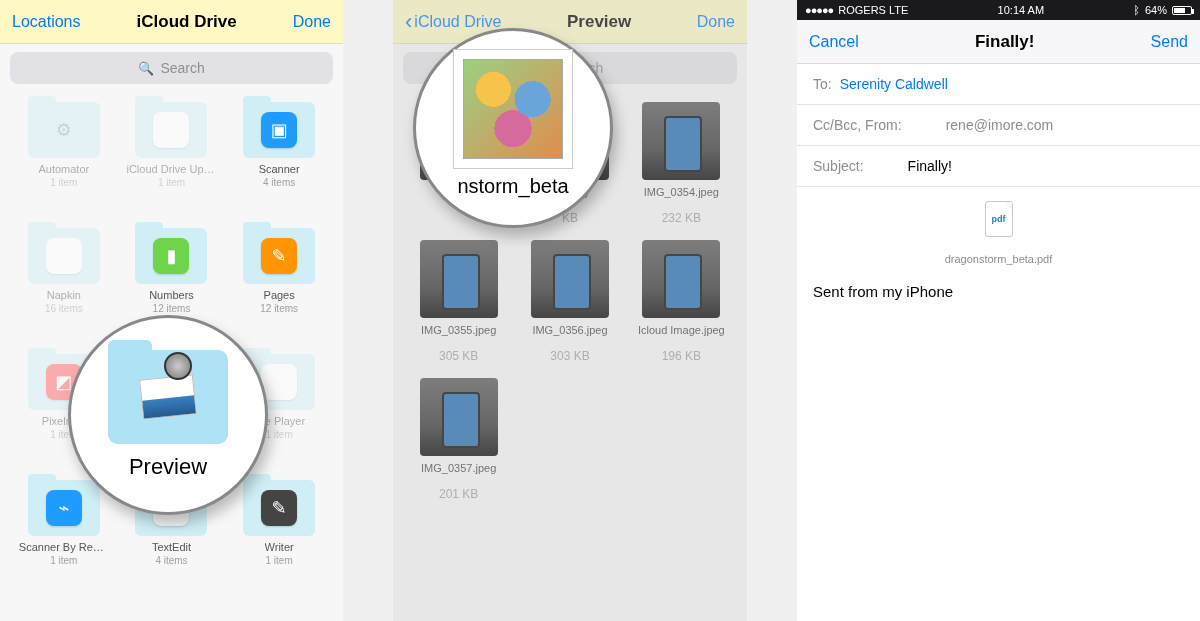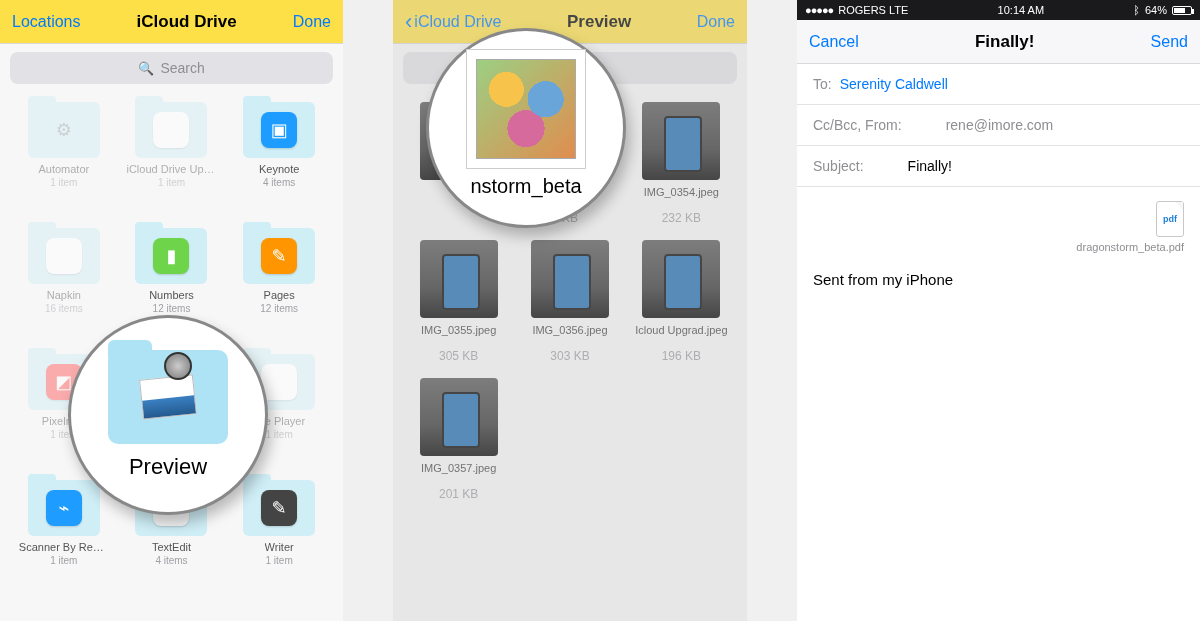--- a/index.html
+++ b/index.html
@@ -24,21 +24,21 @@
   .panel2 { width: 354px; }
   .panel3 { width: 343px; flex:1; }
 
   
   .navbar {
     display: flex;
     justify-content: space-between;
     align-items: center;
     height: 44px;
     padding: 0 12px;
-    background: #fde047;
+    background: #fef9c3;
     border-bottom: 1px solid #d9d9d9;
   }
   .nav-left, .nav-right {
     color: #007aff;
     font-size: 16px;
   }
   .nav-title {
     font-size: 17px;
     font-weight: 600;
     color: #000;
@@ -189,21 +189,21 @@
     background:#1e6bb0;
     border:2px solid #000;
     border-radius:4px;
   }
   .img-label{font-size:11px; color:#444;}
   .img-size{font-size:12px; color:#a0a0a6; margin-top:13px;}
   .panel2 .dim-overlay{
     position:absolute; inset:0; background:rgba(200,200,200,0.35); pointer-events:none;
   }
 
-  .magnifier.m2 { left:33px; top:28px; width:200px; height:200px;}
+  .magnifier.m2 { left:20px; top:28px; width:200px; height:200px;}
   .m2 .art{
     width:120px; height:120px;
     background:#fff; border:1px solid #ccc;
     display:flex; align-items:center; justify-content:center;
     margin-top:-10px;
   }
   .m2 .art-inner{
     width:100px; height:100px;
     background:
       radial-gradient(circle at 30% 30%, #f7c34a 0 18%, transparent 18%),
@@ -233,22 +233,22 @@
   .mail-body{ background:#fff; height:calc(100% - 64px); padding:0;}
   .mail-field{
     display:flex; align-items:center;
     padding:12px 16px; border-bottom:1px solid #e3e3e6;
     font-size:14px; color:#8e8e93;
     gap:8px;
   }
   .mail-field .value{color:#000;margin-left:36px;}
   .mail-field .link{color:#007aff;}
   .attachment{
-    display:flex; flex-direction:column; align-items:flex-end;
-    padding:14px 16px; gap:4px;
+    display:flex; flex-direction:column; align-items:center;
+    padding:14px 16px; gap:16px;
   }
   .attach-icon{
     width:28px; height:36px;
     border:1px solid #c8c8cc;
     border-radius:3px;
     display:flex; align-items:center; justify-content:center;
     font-size:9px; color:#1e7fd6; font-weight:600;
     background:#fff;
     position:relative;
   }
@@ -289,21 +289,21 @@
       <div class="app-badge "></div>
     </div>
     <div class="folder-label">iCloud Drive Upgrad…</div>
     <div class="folder-sub">1 item</div>
       </div>
       <div class="folder">
     <div class="folder-icon">
       <div class="folder-shape"></div>
       <div class="app-badge app-keynote">▣</div>
     </div>
-    <div class="folder-label">Keynote</div>
+    <div class="folder-label">Scanner</div>
     <div class="folder-sub">4 items</div>
       </div>
       <div class="folder dim">
     <div class="folder-icon">
       <div class="folder-shape"></div>
       <div class="app-badge ">▦</div>
     </div>
     <div class="folder-label">Napkin</div>
     <div class="folder-sub">16 items</div>
       </div>
@@ -416,21 +416,21 @@
     <div class="img-label">IMG_0355.jpeg</div>
     <div class="img-size">305 KB</div>
       </div>
       <div class="img-item">
     <div class="thumb"></div>
     <div class="img-label">IMG_0356.jpeg</div>
     <div class="img-size">303 KB</div>
       </div>
       <div class="img-item">
     <div class="thumb"></div>
-    <div class="img-label">Icloud Upgrad.jpeg</div>
+    <div class="img-label">Icloud Image.jpeg</div>
     <div class="img-size">196 KB</div>
       </div>
       <div class="img-item">
     <div class="thumb"></div>
     <div class="img-label">IMG_0357.jpeg</div>
     <div class="img-size">201 KB</div>
       </div>
     </div>
   <div class="dim-overlay"></div>
 

